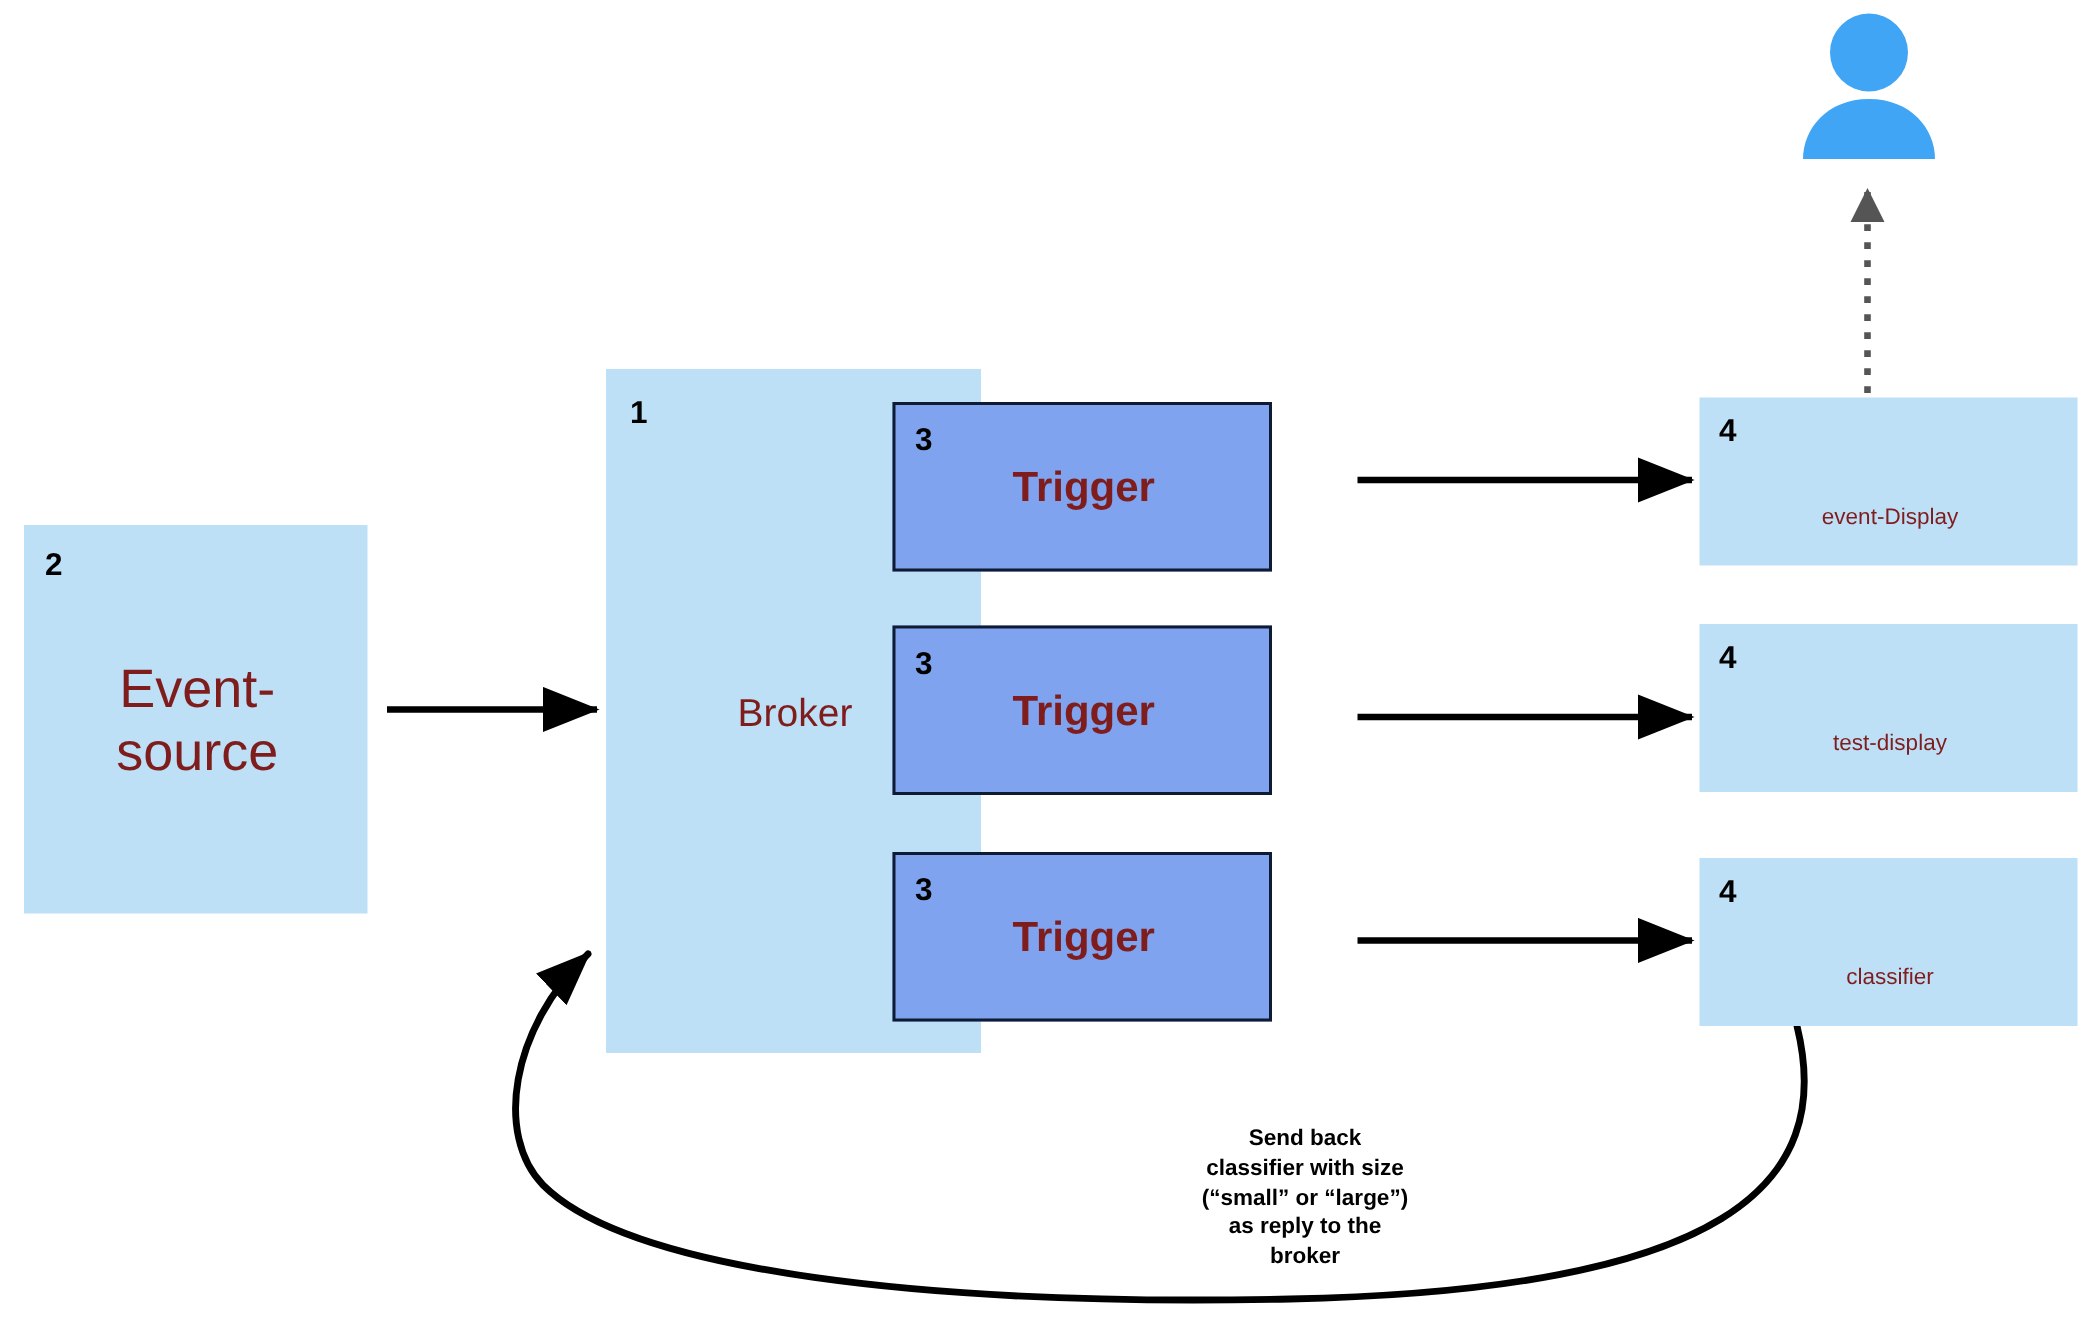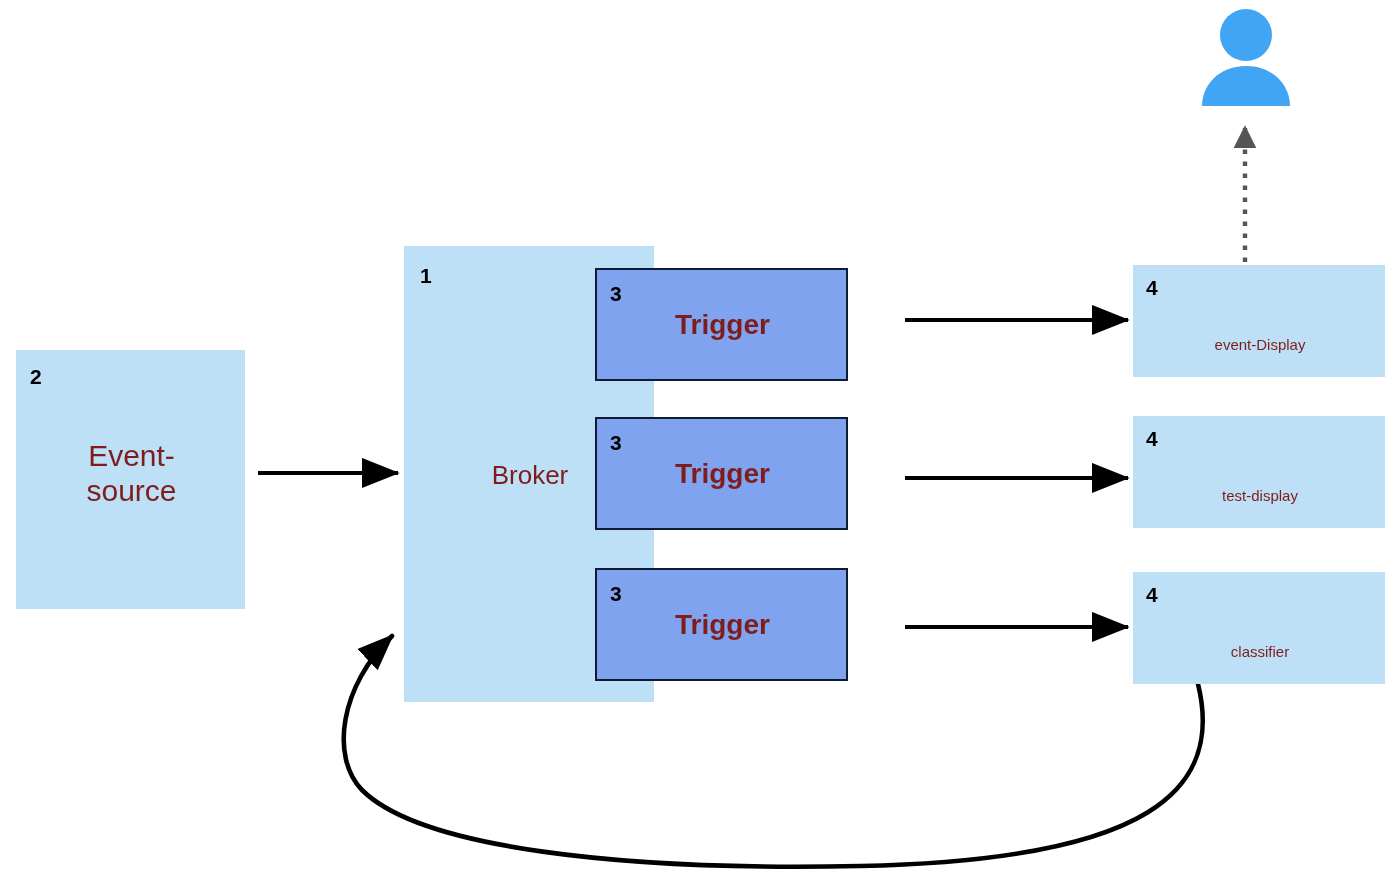--- a/index.html
+++ b/index.html
@@ -46,21 +46,21 @@
   .node-label {
     position: absolute;
     left: 2px;
     right: 0;
     text-align: center;
     color: #7f1d1d;
     line-height: 1.18;
     white-space: pre-line;
   }
 
-  .label-xl   { font-size: 30px; font-weight: 400; }
+  .label-xl   { font-size: 36px; font-weight: 400; }
   .label-lg   { font-size: 26px; font-weight: 400; }
   .label-trig { font-size: 28px; font-weight: 700; }
   .label-sm   { font-size: 15px; font-weight: 400; margin-top: 22px; }
 
   
   #wires {
     position: absolute;
     left: 0;
     top: 0;
     width: 1400px;
@@ -156,14 +156,19 @@
     <span class="node-label label-sm" style="top:49px;">classifier</span>
   </div>
 
   <div class="person" style="left:1198px; top:8px; width:96px; height:100px; z-index:5;">
     <svg width="96" height="100" viewBox="0 0 96 100" xmlns="http://www.w3.org/2000/svg">
       <circle cx="48" cy="27" r="26" fill="#41a5f5"></circle>
       <path d="M48,58 C76,58 92,78 92,98 L4,98 C4,78 20,58 48,58 Z" fill="#41a5f5"></path>
     </svg>
   </div>
 
+  <div class="caption" style="left:760px; top:749px; width:220px;">Send back
+classifier with size
+(“small” or “large”)
+as reply to the
+broker</div>
 
 </div>
 
 </body></html>

